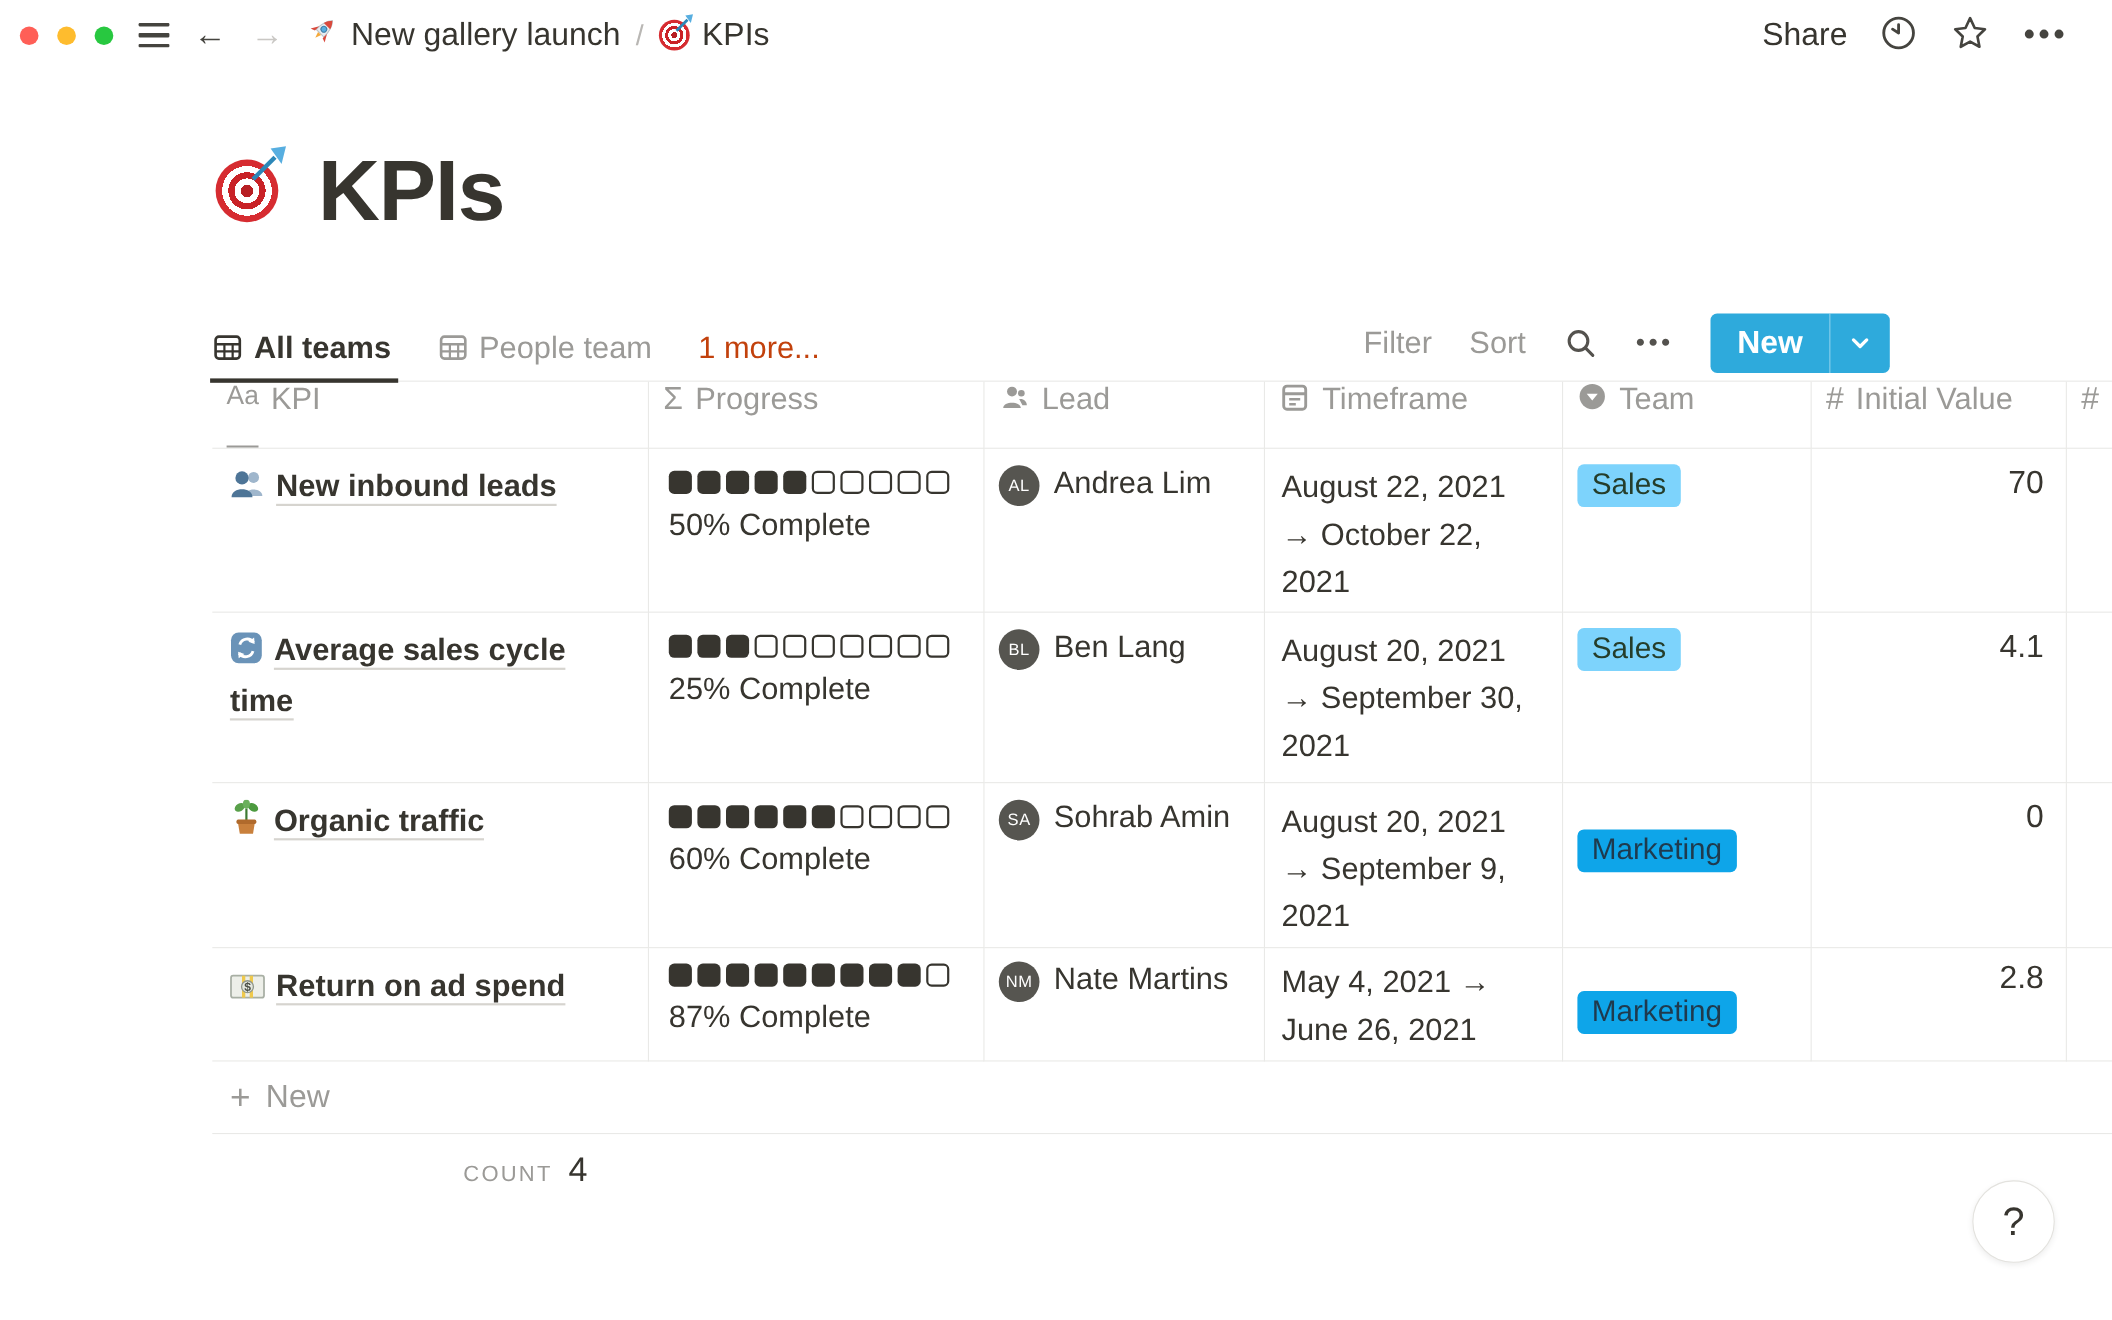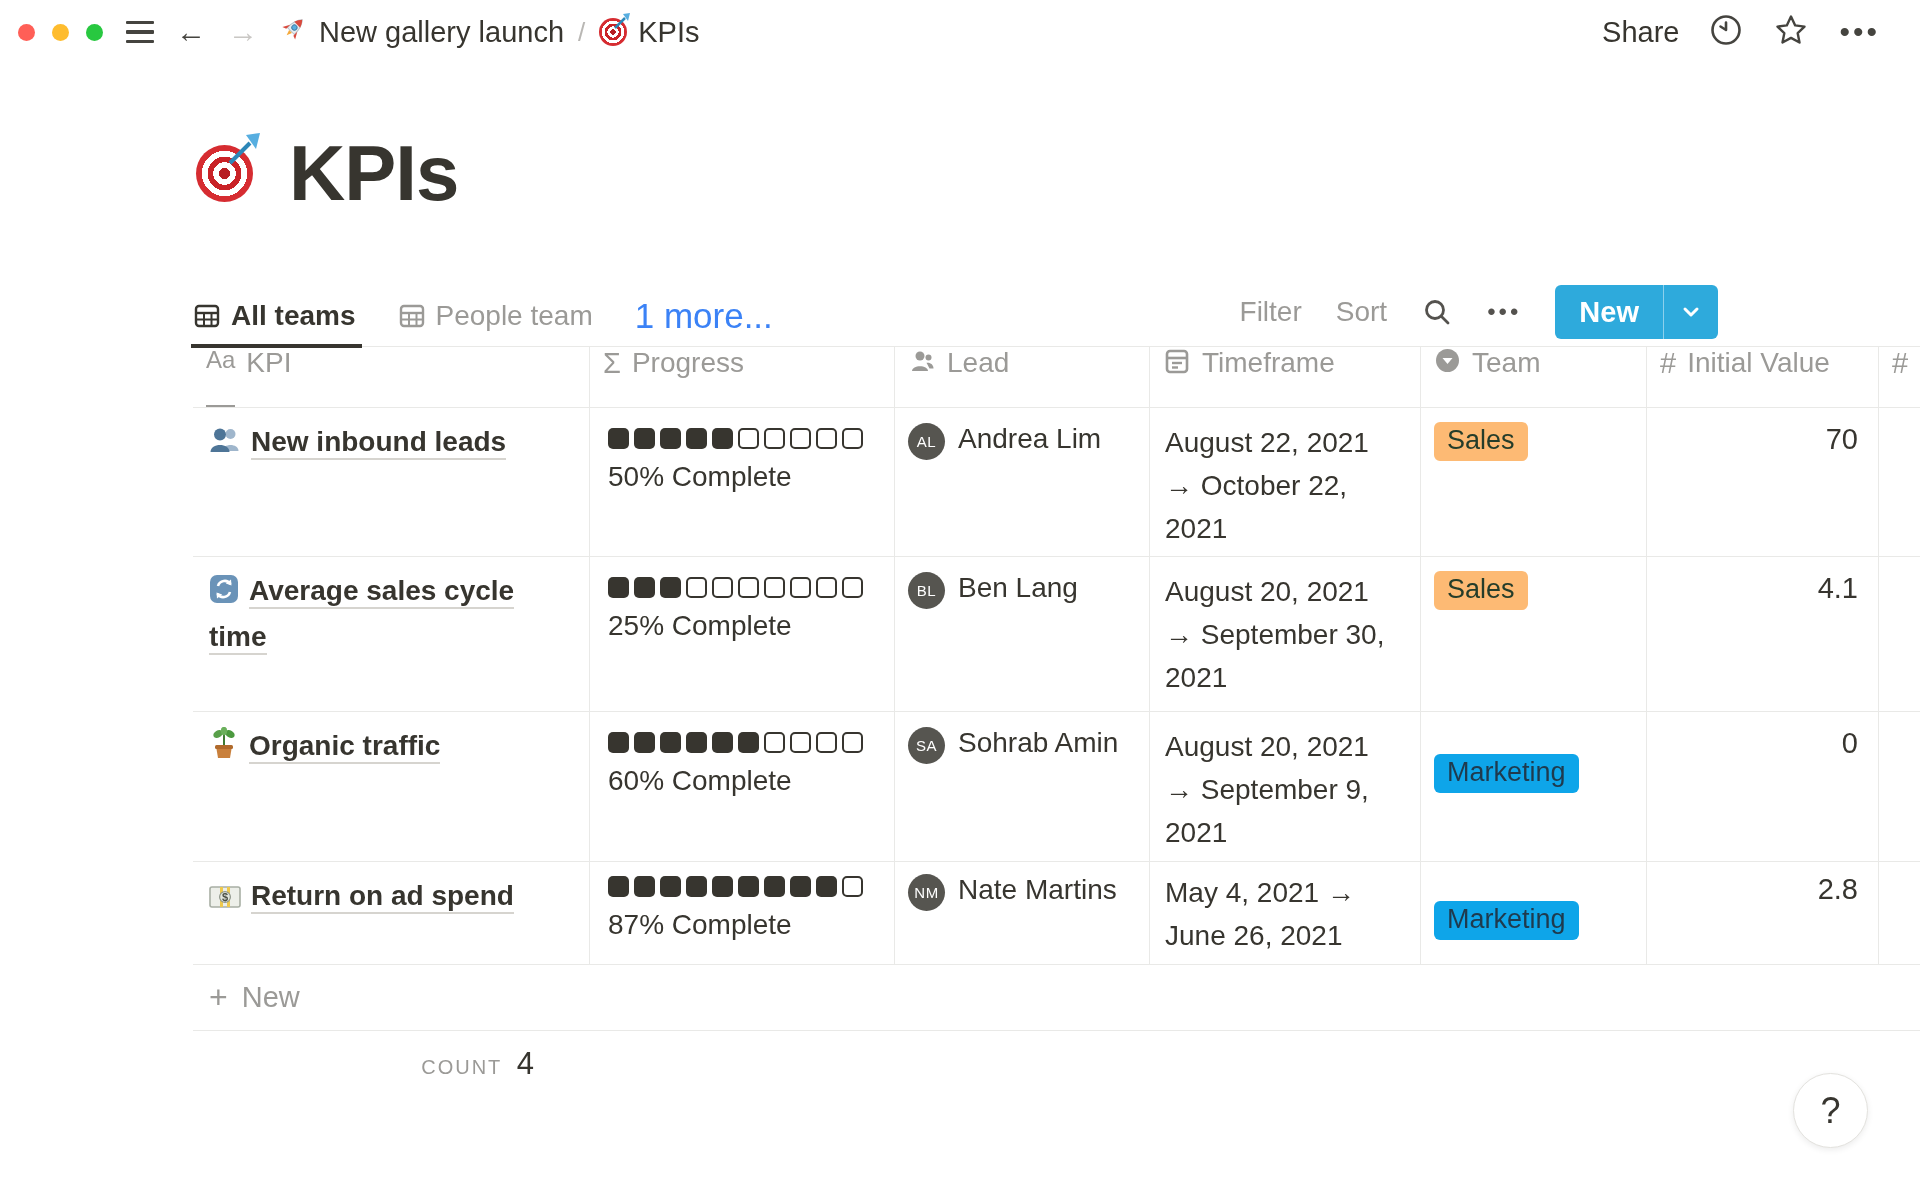--- a/index.html
+++ b/index.html
@@ -24,21 +24,21 @@
   
   .title-row { position:absolute; top:128px; left:196px; display:flex; align-items:center; gap:36px; }
   .page-title { font-size:78px; font-weight:700; letter-spacing:-1px; color:#37352F; }
 
   
   .viewbar { position:absolute; top:286px; left:193px; right:0; height:61px; border-bottom:1px solid #E9E9E7; }
   .tabs { position:absolute; left:0; bottom:0; display:flex; align-items:center; height:61px; }
   .tab { display:flex; align-items:center; gap:10px; font-size:28px; color:#9B9A97; margin-right:42px; position:relative; height:100%; cursor:pointer;}
   .tab.active { color:#37352F; font-weight:700; }
   .tab.active .underline { position:absolute; left:-2px; right:-6px; bottom:-2px; height:4px; background:#37352F; }
-  .more-link { font-size:35px; color:#3b82f6; cursor:pointer; }
+  .more-link { font-size:28px; color:#c2410c; cursor:pointer; }
   .toolbar { position:absolute; right:202px; bottom:7px; display:flex; align-items:center; gap:34px; }
   .tool-label { font-size:28px; color:#9B9A97; cursor:pointer; }
   .new-btn { display:flex; align-items:stretch; background:#2EAADC; border-radius:6px; overflow:hidden; height:54px; cursor:pointer; }
   .new-btn .main { color:#fff; font-size:29px; font-weight:700; padding:0 24px; display:flex; align-items:center; }
   .new-btn .dd { border-left:1px solid rgba(255,255,255,0.45); padding:0 16px; display:flex; align-items:center; }
 
   
   .table { position:absolute; top:347px; left:193px; width:1727px; }
   .grid { display:grid; grid-template-columns:397px 305px 255px 271px 226px 232px 41px;
           grid-template-rows:61px 149px 155px 150px 103px; }
@@ -56,21 +56,21 @@
   .sq { width:21px; height:21px; border-radius:5px; }
   .sq.fill { background:#37352F; }
   .sq.empty { border:2.5px solid #37352F; background:#fff; }
   .prog-label { font-size:28px; margin-top:12px; color:#37352F; }
   .lead-cell { display:flex; align-items:flex-start; gap:13px; padding-top:15px; font-size:28px; }
   .avatar { width:37px; height:37px; border-radius:50%; background:#565550; color:#fff; font-size:15px;
             display:flex; align-items:center; justify-content:center; flex:none; letter-spacing:0.5px; }
   .time-cell { font-size:28px; line-height:43px; padding-top:13px; padding-left:15px; }
   .team-cell { padding-top:14px; }
   .tag { display:inline-block; font-size:27px; padding:3px 13px 5px; border-radius:6px; }
-  .tag-green { background:#fdba74; color:#253D2A; }
+  .tag-green { background:#7dd3fc; color:#253D2A; }
   .tag-blue  { background:#0ea5e9; color:#1F3A4D;margin-top:28px; }
   .val-cell { text-align:right; font-size:29px; padding-top:15px; padding-right:20px; }
 
   .newrow { position:absolute; top:965px; left:193px; right:0; height:66px; display:flex; align-items:center;
             gap:14px; color:#9B9A97; font-size:29px; padding-left:16px; cursor:pointer; border-bottom:1px solid #E9E9E7; }
   .newrow .plus { font-size:32px; }
   .count-row { position:absolute; top:1046px; left:193px; width:397px; text-align:right; padding-right:56px; }
   .count-label { font-size:20px; letter-spacing:2px; color:#9B9A97; }
   .count-value { font-size:31px; color:#37352F; margin-left:10px; }
 

